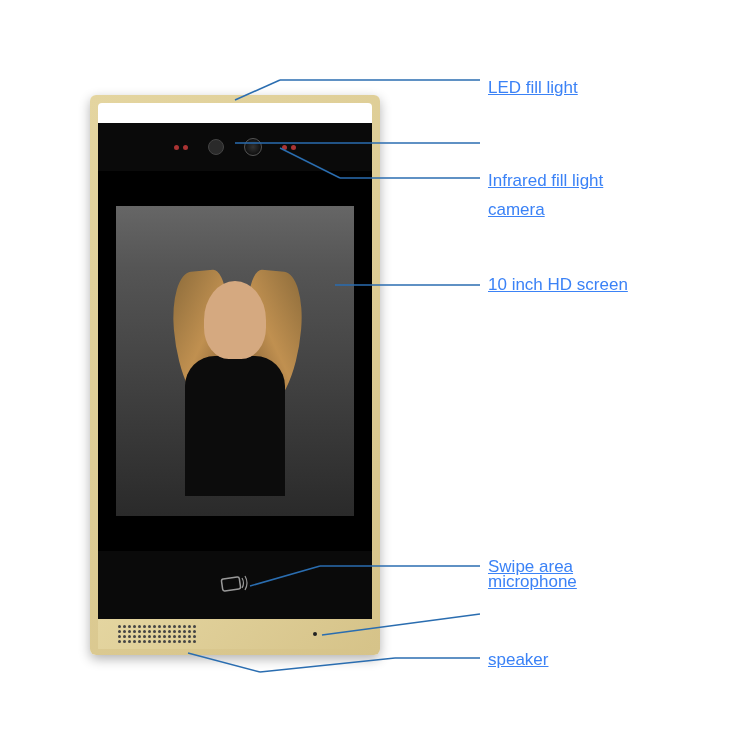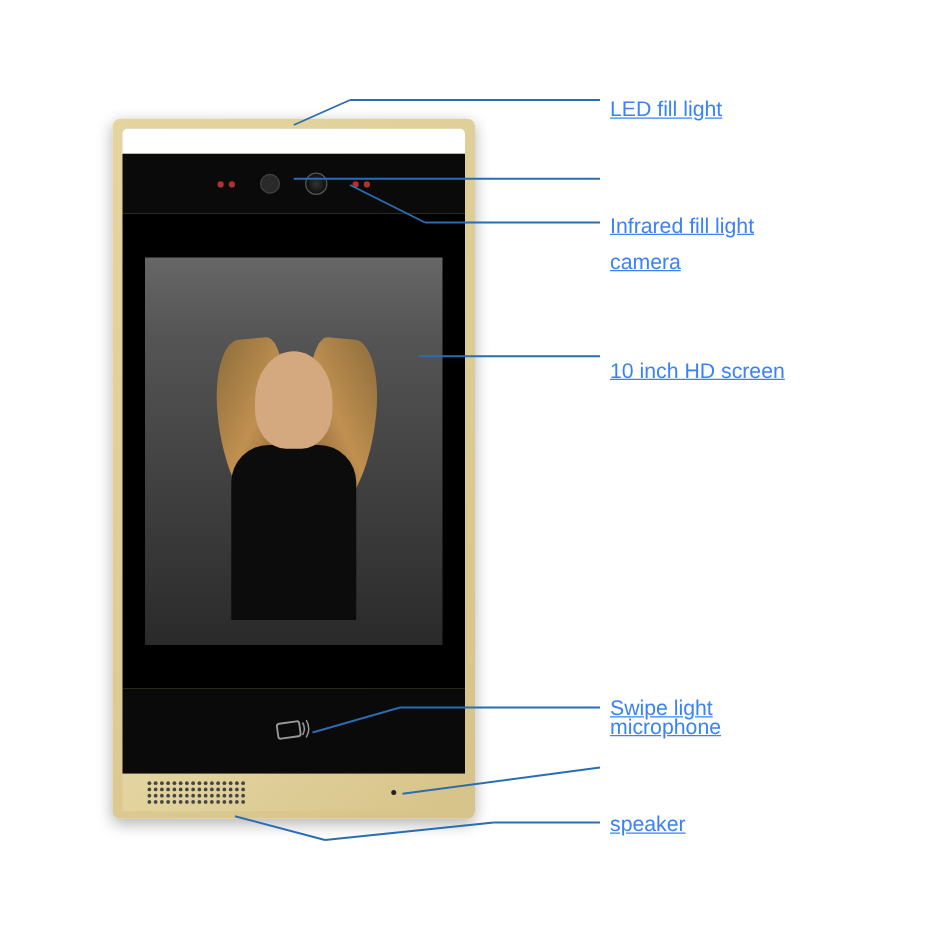--- a/index.html
+++ b/index.html
@@ -26,21 +26,21 @@
 .bottom-panel { position: absolute; left: 8px; top: 524px; right: 8px; height: 30px; background: linear-gradient(135deg,#e4d5a0,#d6c389); display: flex; align-items: center; }
 .speaker-grid { margin-left: 20px; display: grid; grid-template-columns: repeat(16,3px); grid-template-rows: repeat(4,3px); gap: 2px; }
 .sp { width: 3px; height: 3px; background: #444; border-radius: 50%; }
 .mic { position: absolute; right: 55px; width: 4px; height: 4px; background: #222; border-radius: 50%; }
 
 
 .label { position: absolute; left: 488px; font-size: 17px; color: #3b82f6; white-space: nowrap; text-decoration: underline; }
 .l1 { top: 78px; }
 .l2 { top: 156px; margin-top: 44px; }
 .l3 { top: 171px; text-align: right; }
-.l4 { top: 287px; text-align: right; }
+.l4 { top: 275px; text-align: right; }
 .l5 { top: 557px; }
 .l6 { top: 572px; }
 .l7 { top: 650px; }
 
 
 .lines { position: absolute; left: 0; top: 0; width: 750px; height: 750px; pointer-events: none; }
 .lines line { stroke: #2a6db0; stroke-width: 1.5; }
 </style>
 </head>
 <body>
@@ -163,16 +163,16 @@
     <line x1="322" y1="635" x2="480" y2="614"></line>
     <line x1="188" y1="653" x2="260" y2="672"></line>
       <line x1="260" y1="672" x2="395" y2="658"></line>
       <line x1="395" y1="658" x2="480" y2="658"></line>
   </svg>
 
   <div class="label l1">LED fill light</div>
   <div class="label l2">camera</div>
   <div class="label l3">Infrared fill light</div>
   <div class="label l4">10 inch HD screen</div>
-  <div class="label l5">Swipe light</div>
+  <div class="label l5">Swipe area</div>
   <div class="label l6">microphone</div>
   <div class="label l7">speaker</div>
 </div>
 
 </body></html>

